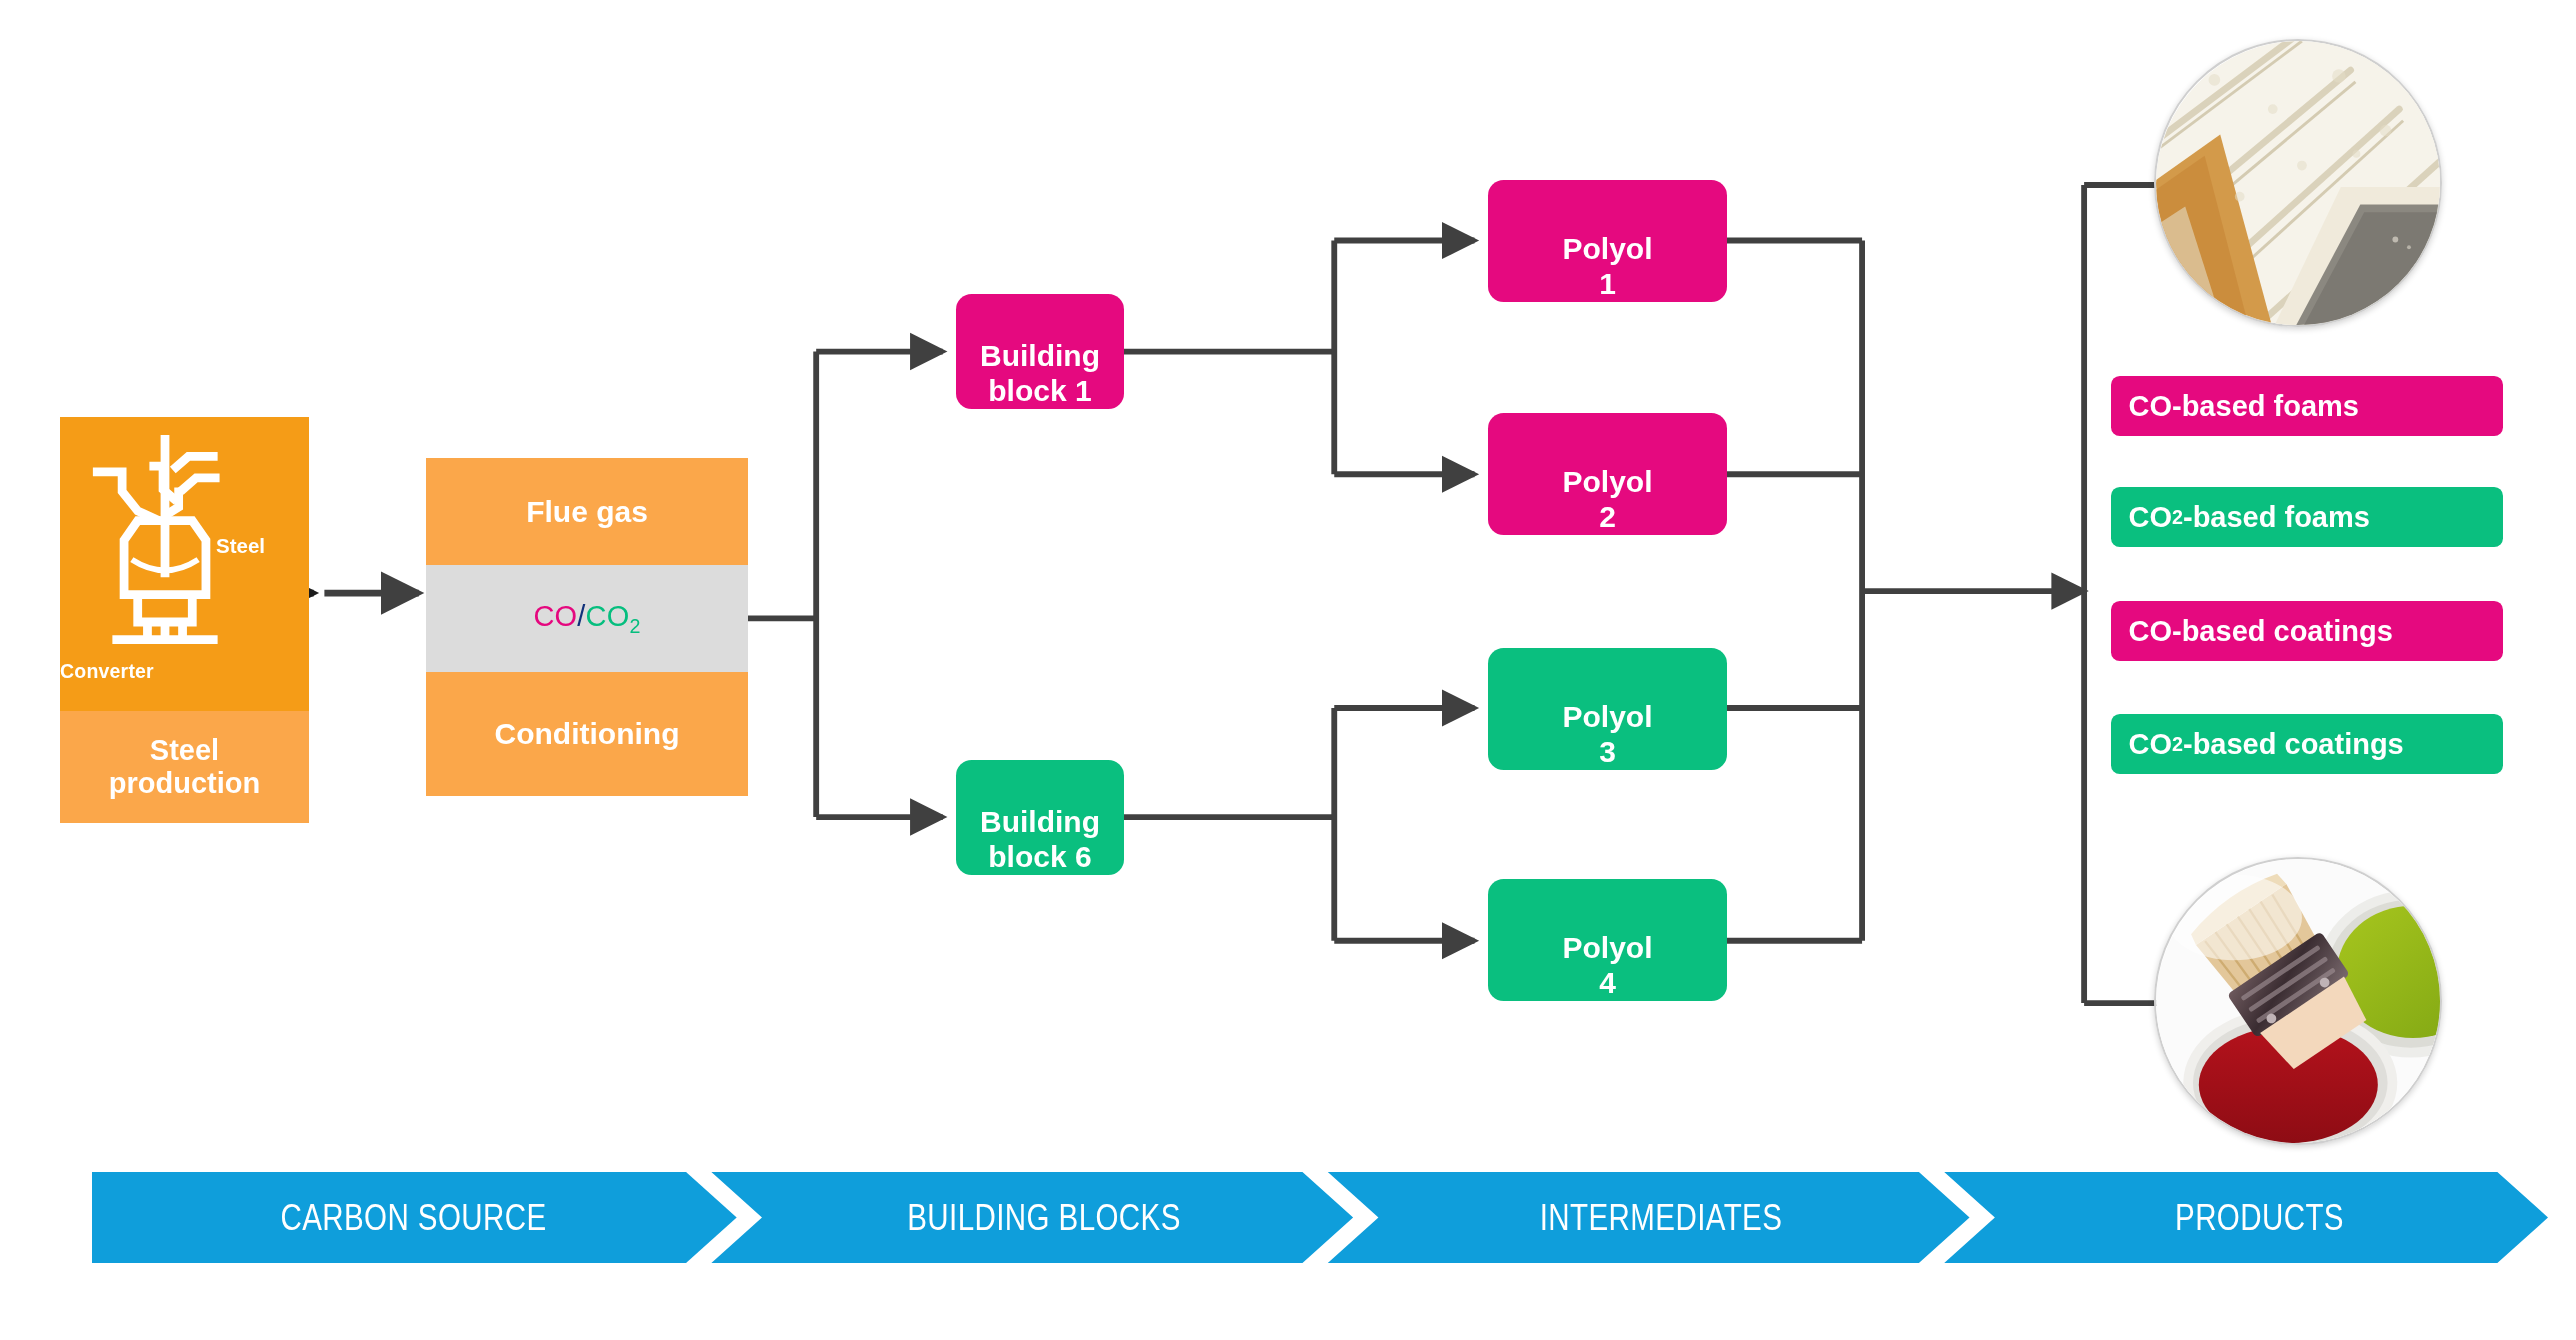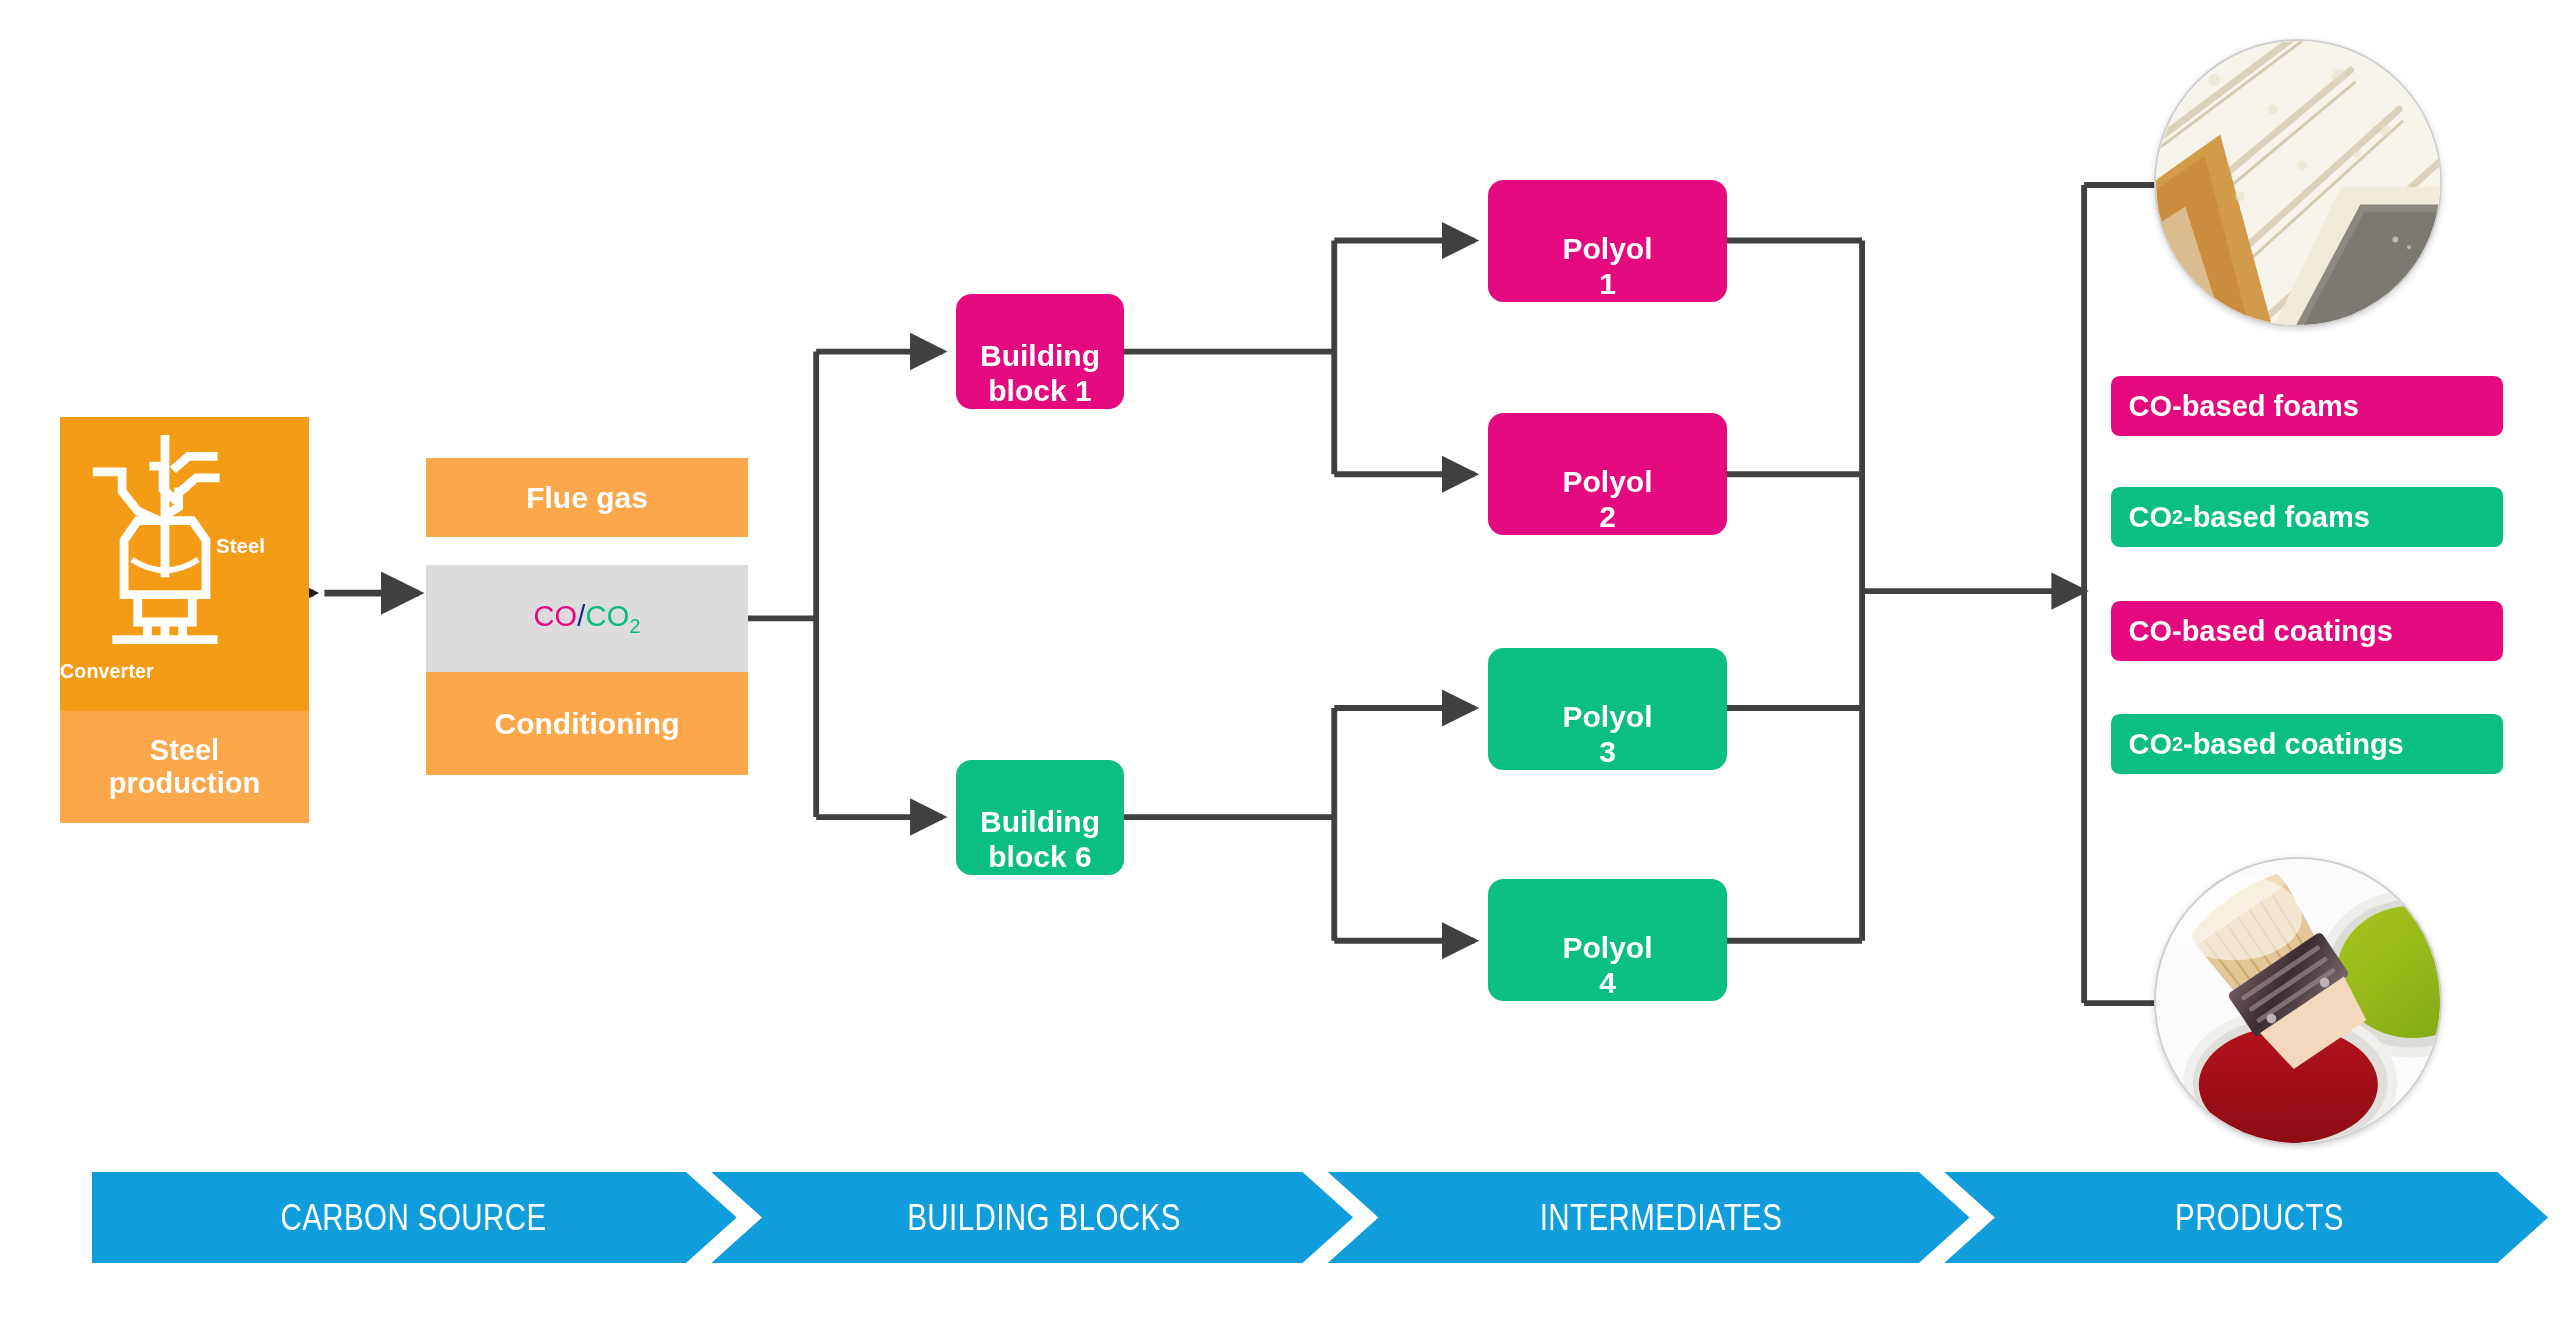--- a/index.html
+++ b/index.html
@@ -77,23 +77,23 @@
     left: 426px; top: 458px;
     width: 322px; height: 321px;
   }
   .stack-row {
     position: absolute;
     left: 0; width: 100%;
     display: flex;
     align-items: center;
     justify-content: center;
   }
-  #row-fluegas { top: 0;   height: 79px; background: #FBA74A; }
+  #row-fluegas { top: 0;   height: 107px; background: #FBA74A; }
   #row-coco2   { top: 107px; height: 107px; background: #DCDCDC; }
-  #row-cond    { top: 214px; height: 103px; background: #FBA74A; }
+  #row-cond    { top: 214px; height: 124px; background: #FBA74A; }
   .stack-label {
     color: #ffffff;
     font-size: 30px;
     font-weight: bold;
   }
   #coco2-label {
     font-size: 29px;
     font-weight: normal;
     letter-spacing: 0.2px;
   }

